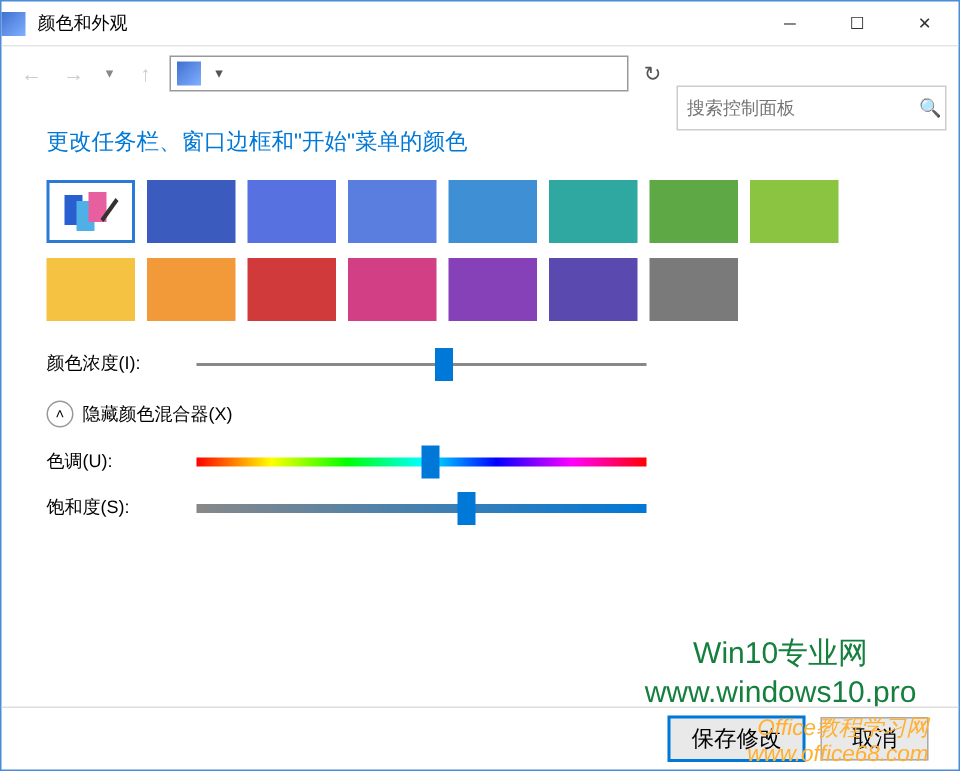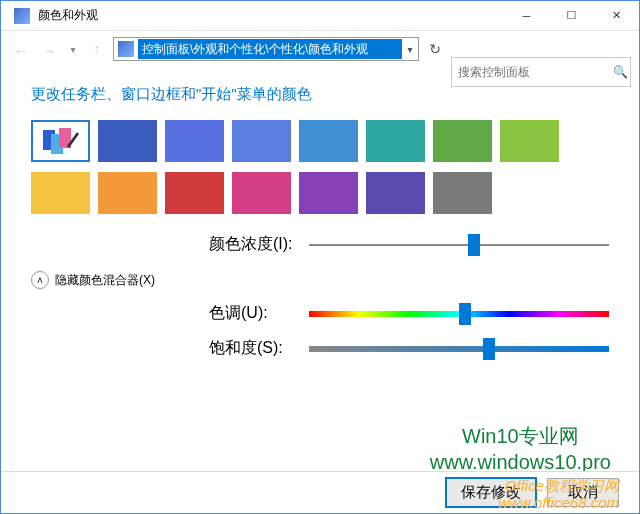--- a/index.html
+++ b/index.html
@@ -1,18 +1,18 @@
 <!DOCTYPE html>
 <html><head>
 <meta charset="utf-8">
 <style>
 * { box-sizing: border-box; margin: 0; padding: 0; font-family: "Microsoft YaHei", "Segoe UI", sans-serif; }
 body { background: #fff; width: 640px; height: 514px; overflow: hidden; }
 .window { width: 640px; height: 514px; border: 1px solid #4a8cd8; display: flex; flex-direction: column; }
-.titlebar { height: 30px; display: flex; align-items: center; padding-left: 13px; border-bottom: 1px solid #e5e5e5; }
+.titlebar { height: 30px; display: flex; align-items: center; padding-left: 0; border-bottom: 1px solid #e5e5e5; }
 .title-icon { width: 16px; height: 16px; background: linear-gradient(135deg,#4070d0,#80b0ff); margin-right: 8px; }
 .title-text { font-size: 12px; flex: 1; }
 .win-controls { display: flex; }
 .win-btn { width: 45px; height: 29px; display: flex; align-items: center; justify-content: center; font-size: 11px; color: #333; }
 .win-btn.close { width: 45px; }
 .navbar { height: 36px; display: flex; align-items: center; padding: 0 8px; gap: 4px; }
 .nav-arrow { width: 24px; height: 24px; display: flex; align-items: center; justify-content: center; color: #ccc; font-size: 14px; }
 .nav-arrow.disabled { color: #ccc; }
 .dropdown-arrow { width: 16px; color: #888; font-size: 10px; display:flex;align-items:center;justify-content:center; }
 .address-wrap { flex: 1; display: flex; align-items: center; border: 1px solid #999; height: 24px; background: #fff; }
@@ -23,21 +23,21 @@
 .search-box { width: 180px; height: 30px; border: 1px solid #ccc; display: flex; align-items: center; padding: 0 6px; margin-top: 45px; }
 .search-box input { border: none; outline: none; font-size: 12px; flex: 1; color: #888; }
 .search-icon { color: #aaa; font-size: 12px; }
 .content { flex: 1; padding: 18px 30px 0 30px; overflow: hidden; position: relative; }
 .heading { color: #0078d7; font-size: 15px; margin-bottom: 16px; }
 .swatch-row { display: flex; gap: 8px; margin-bottom: 10px; }
 .swatch { width: 59px; height: 42px; border: 1px solid transparent; }
 .swatch.auto { border: 2px solid #2a7ad4; display:flex; align-items:center; justify-content:center; background:#fff; }
 .swatch.auto svg { width: 40px; height: 30px; }
 .slider-section { margin-top: 20px; }
-.slider-row { display: flex; align-items: center; margin-bottom: 14px; font-size: 16px; justify-content: flex-end; }
+.slider-row { display: flex; align-items: center; margin-bottom: 14px; font-size: 12px; }
 .slider-label { width: 100px; }
 .slider-track { position: relative; height: 14px; flex: 1; max-width: 300px; }
 .track-line { position: absolute; top: 6px; left: 0; right: 0; height: 2px; background: #888; }
 .thumb { position: absolute; width: 12px; height: 22px; background: #0078d7; top: -4px; transform: translateX(-50%); }
 .mixer-toggle { display: flex; align-items: center; gap: 6px; font-size: 12px; margin: 16px 0 14px 0; }
 .mixer-circle { width: 18px; height: 18px; border: 1px solid #999; border-radius: 50%; display: flex; align-items: center; justify-content: center; font-size: 10px; }
 .hue-track { position: absolute; top: 4px; left: 0; right: 0; height: 6px; background: linear-gradient(to right, #ff0000, #ffff00, #00ff00, #00ffff, #0000ff, #ff00ff, #ff0000); }
 .sat-track { position: absolute; top: 4px; left: 0; right: 0; height: 6px; background: linear-gradient(to right, #888, #0078d7); }
 .bri-track { position: absolute; top: 4px; left: 0; right: 0; height: 6px; background: linear-gradient(to right, #000, #fff); }
 .watermark1 { position: absolute; right: 28px; top: 356px; color: #15803d; font-size: 20px; font-weight: 500; text-align: center; line-height: 1.3; pointer-events:none; }
@@ -60,21 +60,20 @@
     </div>
   </div>
 
   <div class="navbar">
     <div class="nav-arrow disabled">←</div>
     <div class="nav-arrow disabled">→</div>
     <div class="dropdown-arrow">▾</div>
     <div class="nav-arrow disabled">↑</div>
     <div class="address-wrap">
       <div class="addr-icon"></div>
-      <div class="address">控制面板\外观和个性化\个性化\颜色和外观</div>
       <div class="addr-drop">▾</div>
     </div>
     <div class="refresh">↻</div>
     <div class="search-box">
       <input placeholder="搜索控制面板" style="">
       <span class="search-icon">🔍</span>
     </div>
   </div>
 
   <div class="content">

